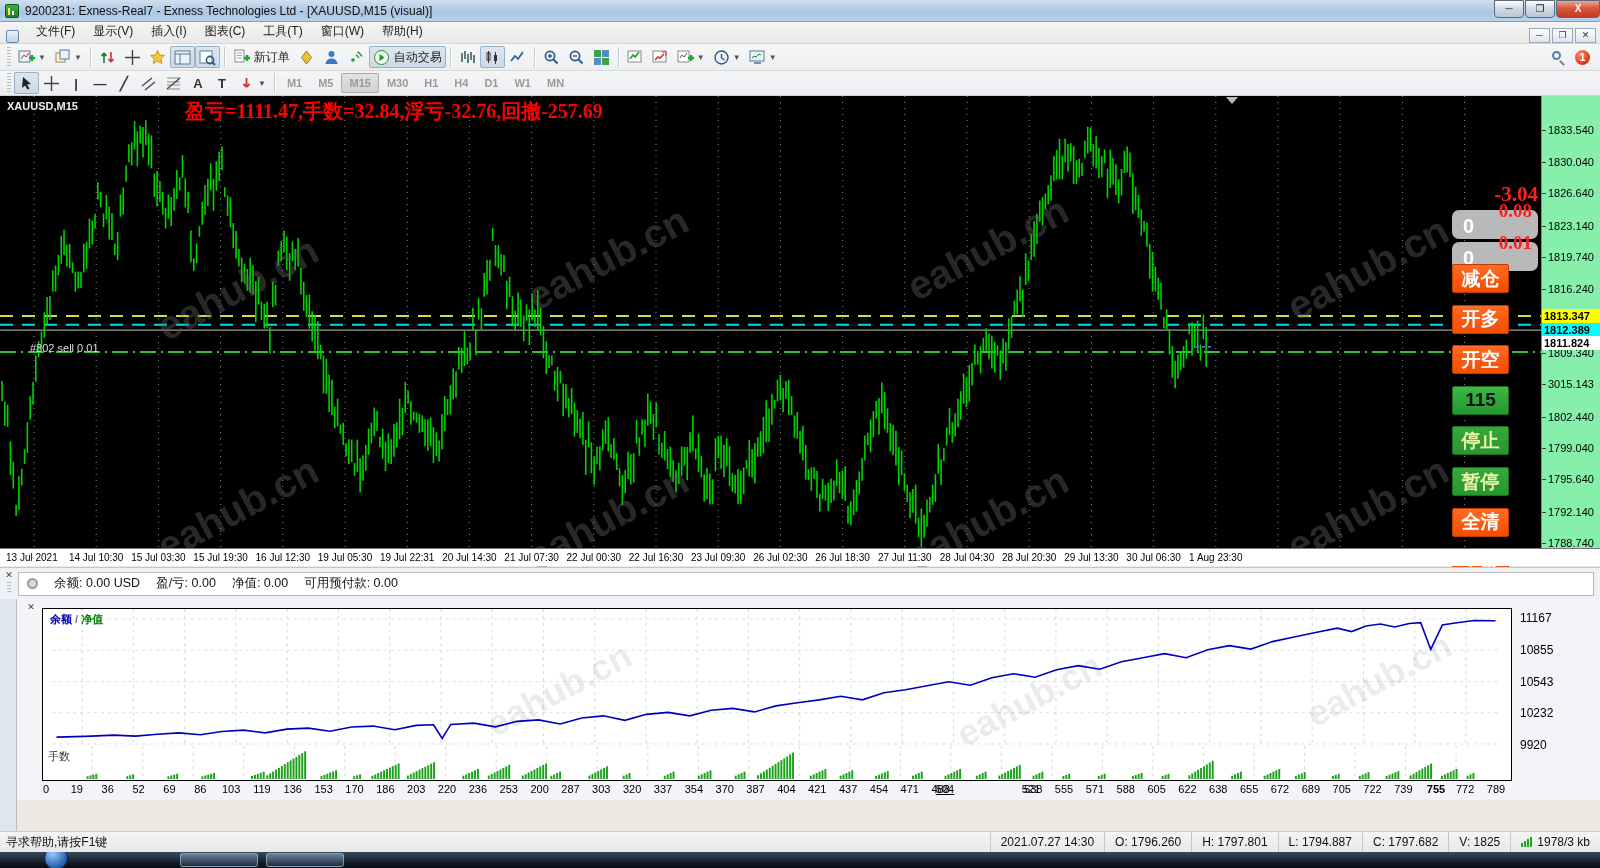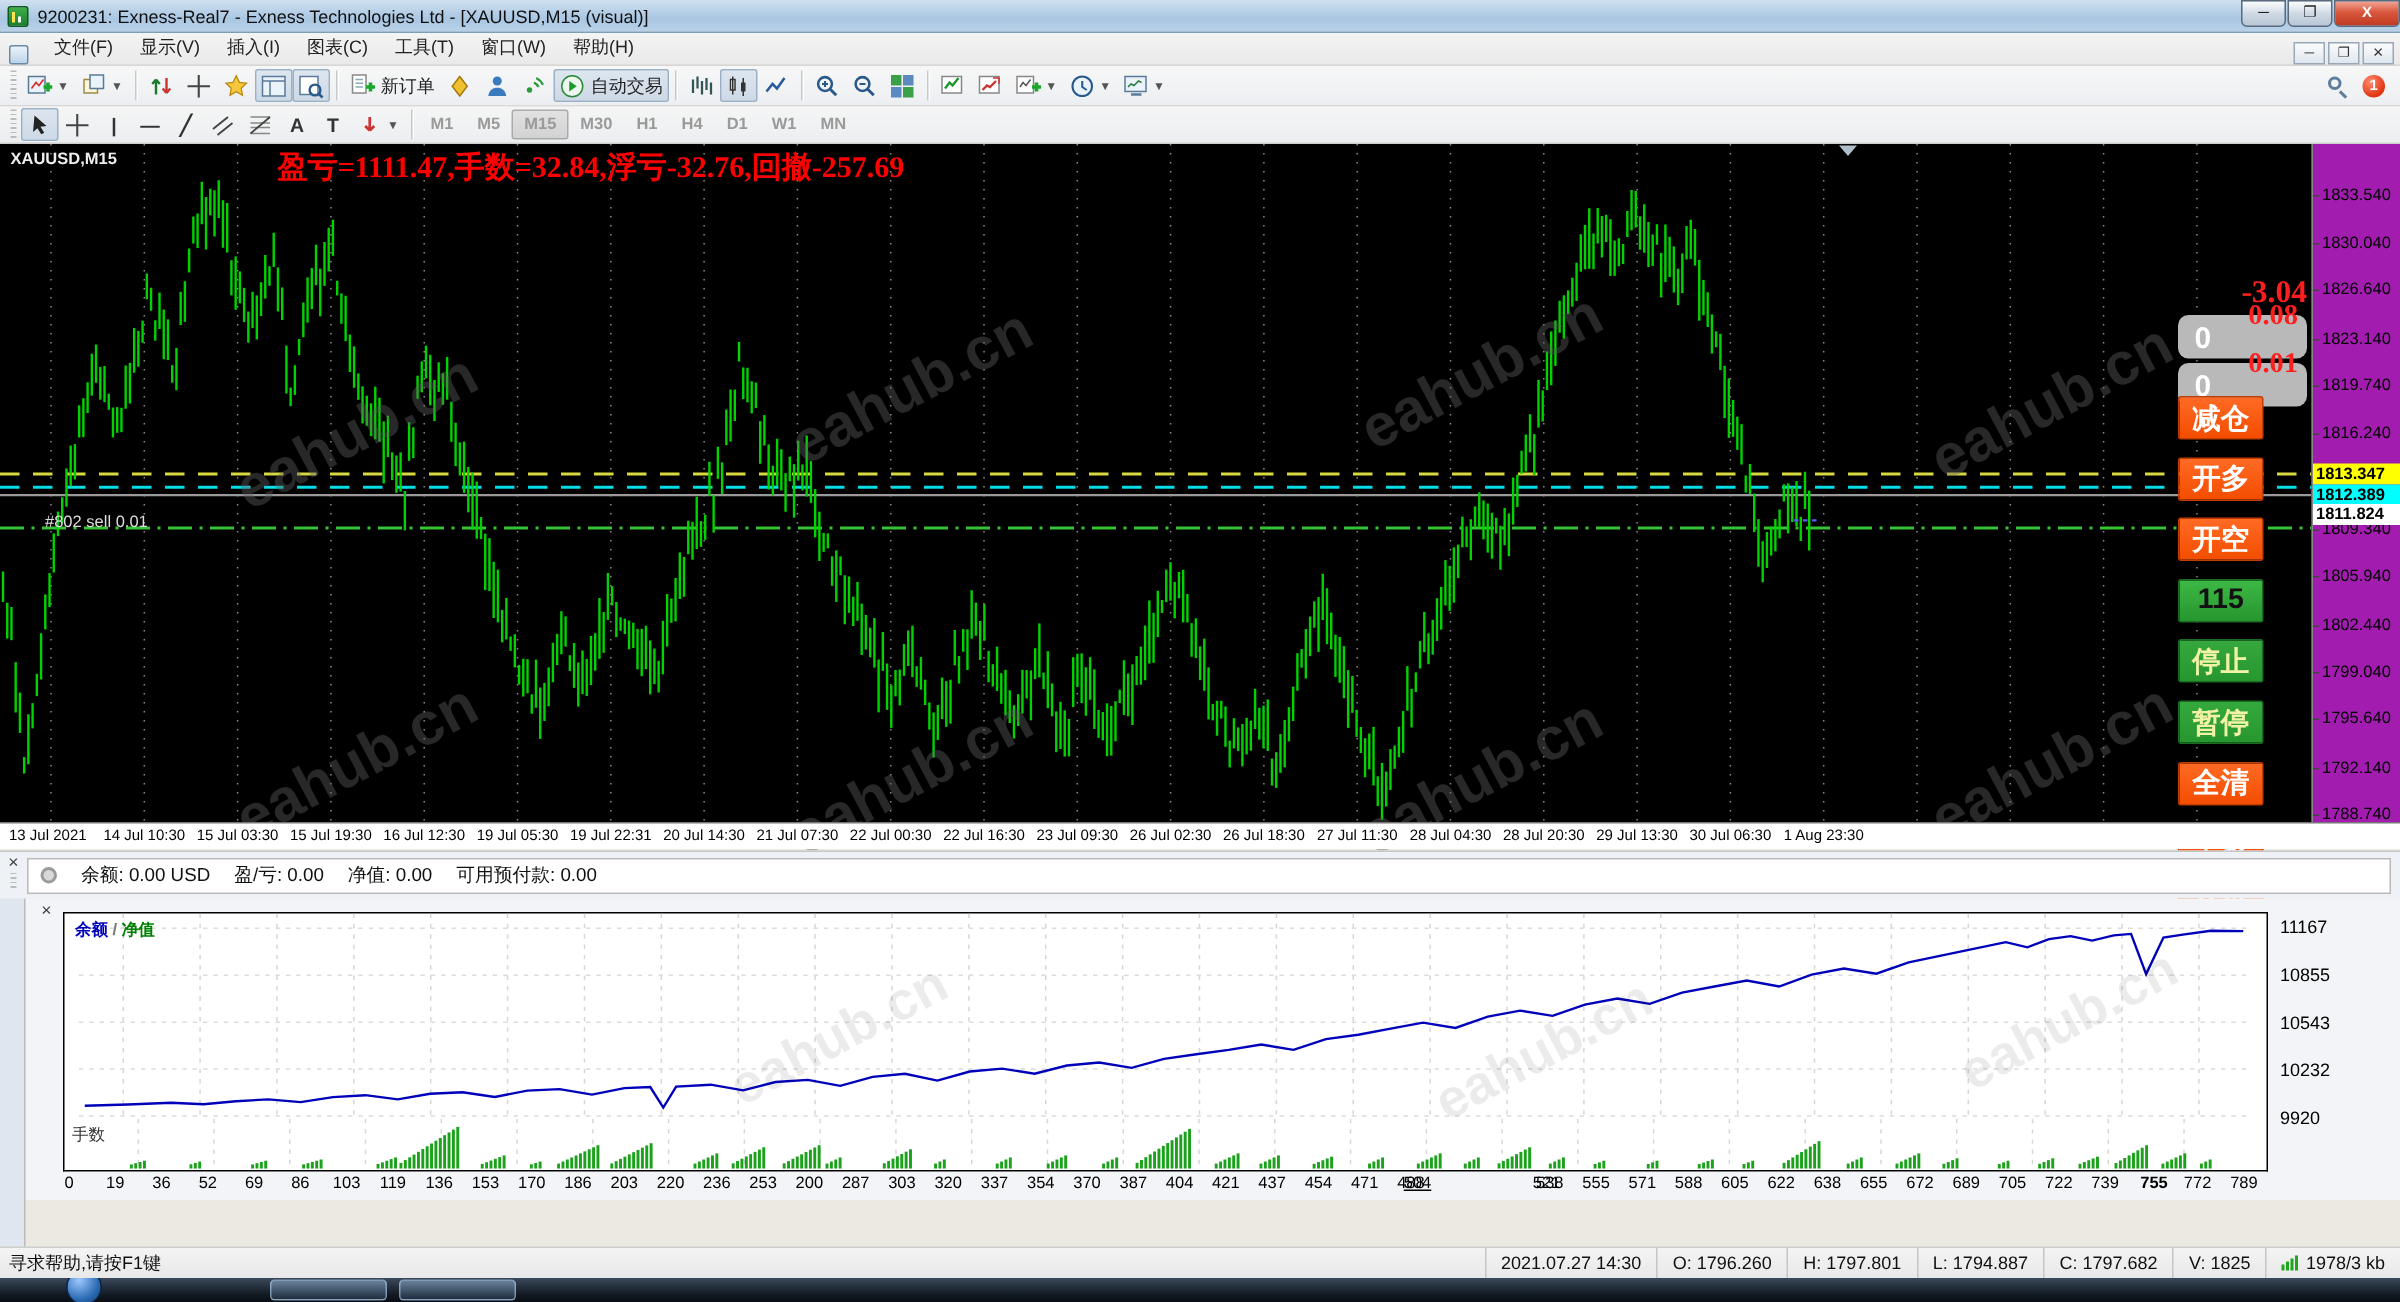--- a/index.html
+++ b/index.html
@@ -47,21 +47,21 @@
   #tb1-right { margin-left:auto; display:flex; align-items:center; margin-right:10px; gap:10px; }
   .mag { position:relative; width:14px; height:14px; }
   .mag i { position:absolute; left:1px; top:1px; width:9px; height:9px; border:2px solid #5f7e9c; border-radius:50%; }
   .mag b { position:absolute; right:0; bottom:0; width:6px; height:2px; background:#5f7e9c; transform:rotate(45deg); }
   #notif { width:15px; height:15px; border-radius:50%; background:radial-gradient(circle at 35% 30%,#ff8a70,#e03510 70%);
     color:#fff; font-size:10px; font-weight:bold; text-align:center; line-height:15px; }
 
   
   #chartwrap { position:absolute; left:0; top:96px; width:1600px; height:452px; background:#000; }
   #plot { position:absolute; left:0; top:0; width:1541px; height:452px; }
-  #price-axis { position:absolute; left:1541px; top:0; width:59px; height:452px; background:#a21caf; border-left:1px solid #888; }
+  #price-axis { position:absolute; left:1541px; top:0; width:59px; height:452px; background:#86efac; border-left:1px solid #888; }
   .paxis-label { position:absolute; left:6px; font-size:11px; color:#000; white-space:nowrap; }
   .paxis-tick { position:absolute; left:0; width:4px; height:1px; background:#444; }
   .ptag { position:absolute; left:0; width:59px; height:14px; font-size:11px; font-weight:bold; color:#000;
     text-align:left; padding-left:2px; line-height:14px; }
   .sym-label { position:absolute; left:7px; top:4px; color:#eee; font-size:11px; font-weight:bold; }
   #overlay-top { position:absolute; left:185px; top:2px; color:#f00; font-size:20px; font-weight:bold;
     font-family:"Liberation Serif", serif; white-space:nowrap; }
   #pos-label { position:absolute; left:30px; top:246px; color:#ddd; font-size:11px; }
   #info-box { position:absolute; left:2px; top:334px; width:374px; height:116px; border:1px solid #9a9a9a;
     background:rgba(0,0,0,.55); color:#f00; font-size:19px; font-weight:bold; font-family:"Liberation Serif", serif;
@@ -944,21 +944,21 @@
         <div class="paxis-label" style="top: 91.4106px;">1826.640</div>
         <div class="paxis-tick" style="top: 129.696px;"></div>
         <div class="paxis-label" style="top: 123.696px;">1823.140</div>
         <div class="paxis-tick" style="top: 161.06px;"></div>
         <div class="paxis-label" style="top: 155.06px;">1819.740</div>
         <div class="paxis-tick" style="top: 193.345px;"></div>
         <div class="paxis-label" style="top: 187.345px;">1816.240</div>
         <div class="paxis-tick" style="top: 256.994px;"></div>
         <div class="paxis-label" style="top: 250.994px;">1809.340</div>
         <div class="paxis-tick" style="top: 288.358px;"></div>
-        <div class="paxis-label" style="top: 282.358px;">1805.940</div>
+        <div class="paxis-label" style="top: 282.358px;">3015.143</div>
         <div class="paxis-tick" style="top: 320.643px;"></div>
         <div class="paxis-label" style="top: 314.643px;">1802.440</div>
         <div class="paxis-tick" style="top: 352.007px;"></div>
         <div class="paxis-label" style="top: 346.007px;">1799.040</div>
         <div class="paxis-tick" style="top: 383.37px;"></div>
         <div class="paxis-label" style="top: 377.37px;">1795.640</div>
         <div class="paxis-tick" style="top: 415.656px;"></div>
         <div class="paxis-label" style="top: 409.656px;">1792.140</div>
         <div class="paxis-tick" style="top: 447.019px;"></div>
         <div class="paxis-label" style="top: 441.019px;">1788.740</div>

